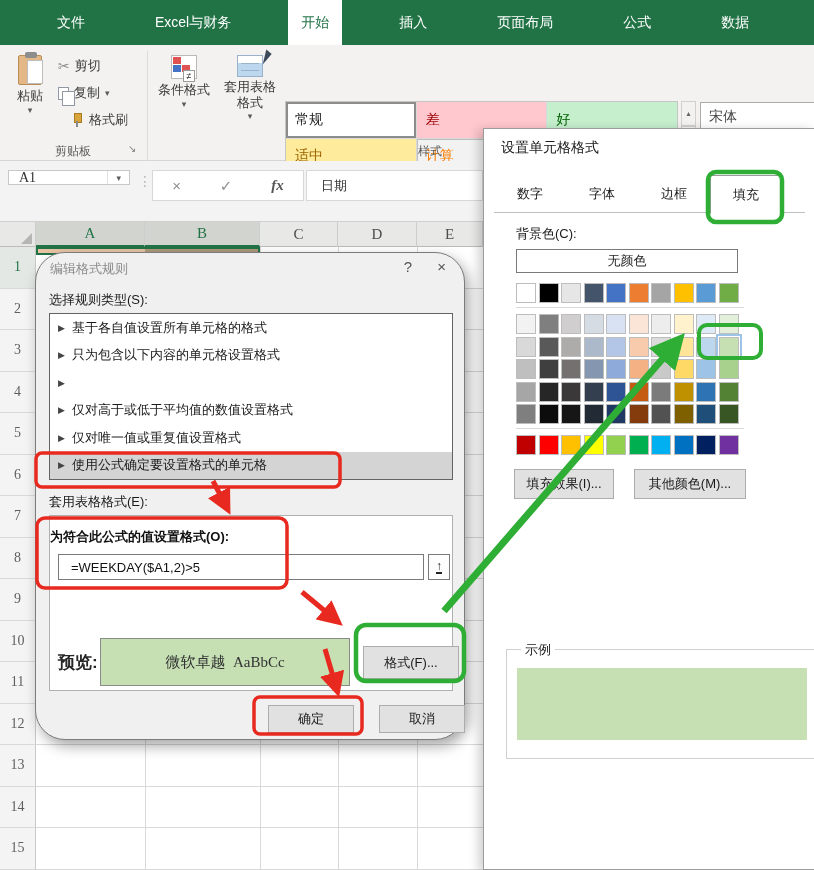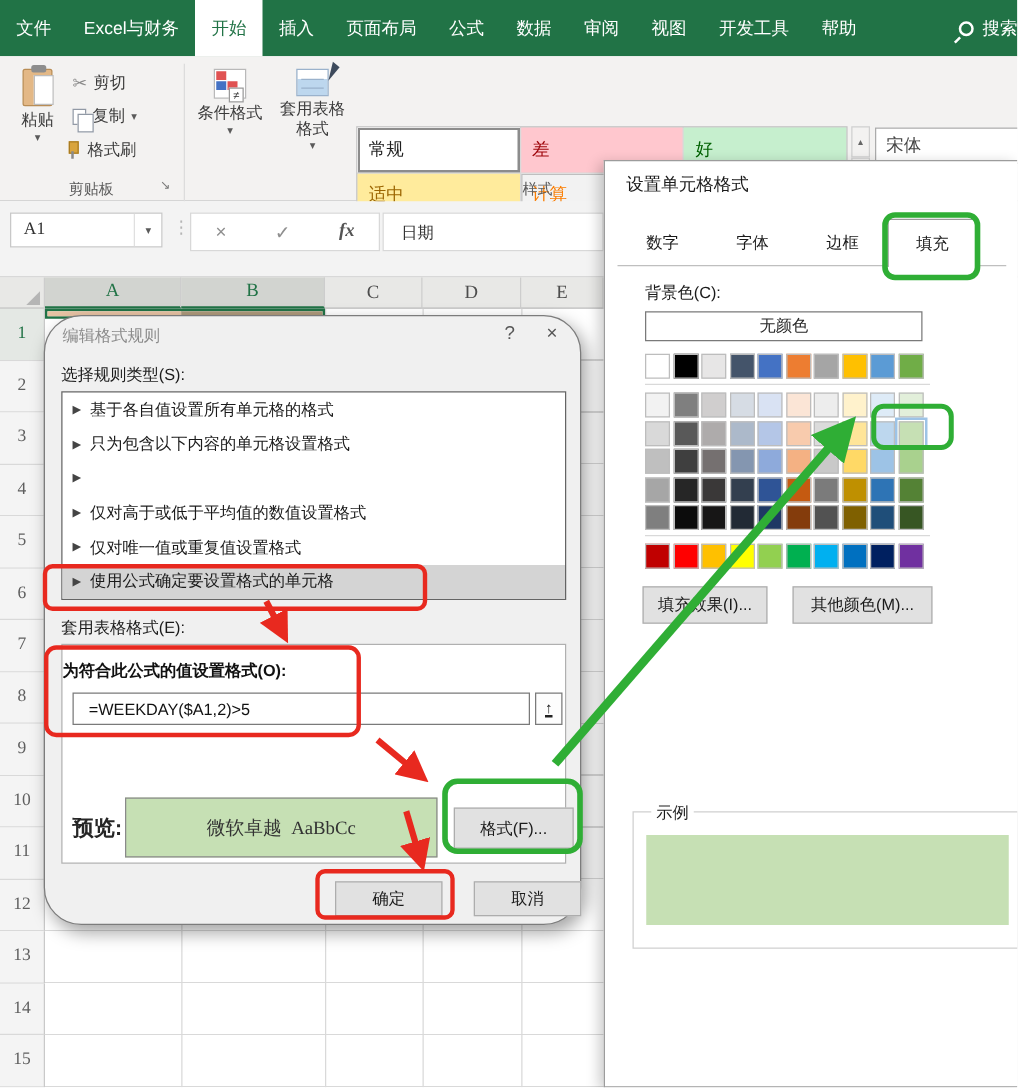--- a/index.html
+++ b/index.html
@@ -4,21 +4,21 @@
 <style>
   html,body{margin:0;padding:0;background:#fff;}
   *{box-sizing:border-box;}
   .screen{position:relative;width:814px;height:870px;overflow:hidden;
     font-family:"Liberation Sans","DejaVu Sans",sans-serif;font-size:13px;color:#262626;background:#fff;}
   .serif{font-family:"Liberation Serif","DejaVu Serif",serif;}
 
   
   .tabsbar{position:absolute;left:0;top:0;width:814px;height:45px;background:#217346;display:flex;align-items:stretch;color:#fff;}
   .rtabs{display:flex;align-items:stretch;}
-  .rtab{display:flex;align-items:center;padding:0 13px;font-size:14px;cursor:default;white-space:nowrap;}
+  .rtab{display:flex;align-items:center;padding:0 13px;font-size:14px;cursor:default;white-space:nowrap;margin-left:44px;}
   .rtab.active{background:#fff;color:#217346;}
   .searchbox{display:flex;align-items:center;gap:7px;margin-left:auto;padding-right:0;font-size:14px;white-space:nowrap;}
   .mag{width:12px;height:12px;border:2px solid #fff;border-radius:50%;position:relative;display:inline-block;}
   .mag::after{content:"";position:absolute;width:2px;height:6px;background:#fff;left:-4px;top:10px;transform:rotate(45deg);}
 
   
   .ribbon{position:absolute;left:0;top:45px;width:814px;height:116px;background:#f3f2f1;border-bottom:1px solid #d5d5d5;}
   .bigbtn{position:absolute;display:flex;flex-direction:column;align-items:center;gap:2px;color:#3b3b3b;}
   .dd{font-size:9px;color:#5a5a5a;line-height:6px;}
   .clip{width:24px;height:30px;background:#e3b886;border:1px solid #b98d55;border-radius:2px;position:relative;}
@@ -47,21 +47,21 @@
   .gscroll{position:absolute;left:681px;top:56px;width:15px;height:74px;display:flex;flex-direction:column;}
   .gsbtn{flex:1;background:#f3f2f1;border:1px solid #d0d0d0;font-size:8px;color:#666;display:flex;align-items:center;justify-content:center;}
   .fontbox{position:absolute;left:700px;top:57px;width:118px;height:29px;background:#fff;border:1px solid #ababab;
     display:flex;align-items:center;padding-left:8px;color:#444;font-size:14px;}
   .biu{position:absolute;left:703px;top:96px;display:flex;align-items:center;gap:14px;color:#444;font-size:14px;}
   .glabel{position:absolute;color:#5c5c5c;font-size:12px;}
   .launcher{position:absolute;font-size:10px;color:#7a7a7a;}
 
   
   .fbar{position:absolute;left:0;top:161px;width:814px;height:61px;background:#f3f3f3;border-bottom:1px solid #cfcfcf;}
-  .namebox{position:absolute;left:8px;top:9px;width:122px;height:28px;background:#fff;border:1px solid #c8c8c8;
+  .namebox{position:absolute;left:8px;top:9px;width:122px;height:15px;background:#fff;border:1px solid #c8c8c8;
     display:flex;align-items:center;padding-left:10px;font-size:14px;color:#333;}
   .namebox .dd{margin-left:auto;padding:0 8px;border-left:1px solid #e0e0e0;align-self:stretch;display:flex;align-items:center;}
   .fdots{position:absolute;left:138px;top:12px;color:#b5b5b5;font-size:14px;letter-spacing:-2px;}
   .fxstrip{position:absolute;left:152px;top:9px;width:152px;height:31px;background:#fff;border:1px solid #d8d8d8;
     display:flex;align-items:center;justify-content:space-around;color:#8f8f8f;font-size:15px;}
   .fxstrip .fx{font-style:italic;font-weight:bold;color:#555;font-family:"Liberation Serif","DejaVu Serif",serif;}
   .fval{position:absolute;left:306px;top:9px;width:177px;height:31px;background:#fff;border:1px solid #d8d8d8;
     display:flex;align-items:center;padding-left:14px;font-size:13px;color:#333;}
 
   
@@ -165,21 +165,21 @@
     </div>
     <div class="smallrow" style="left:58px;top:12px;">
       <span class="i-scissors">✂</span>
       <span>剪切</span>
     </div>
     <div class="smallrow" style="left:58px;top:39px;">
       <span class="i-copy"></span>
       <span>复制</span>
       <span class="dd">▾</span>
     </div>
-    <div class="smallrow" style="left:51px;top:66px;">
+    <div class="smallrow" style="left:70px;top:66px;">
       <span class="painticon"></span>
       <span>格式刷</span>
     </div>
     <div class="vsep" style="left:147px;top:6px;height:130px;"></div>
 
     <div class="bigbtn" style="left:150px;top:10px;width:68px;">
       <span class="cficon">
         <span class="c1"></span>
           <span class="c2"></span>
           <span class="c3"></span>

